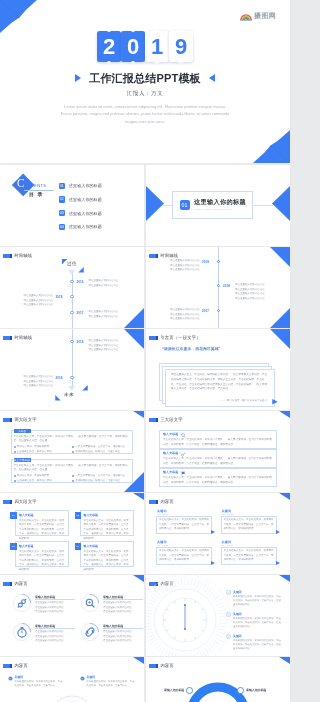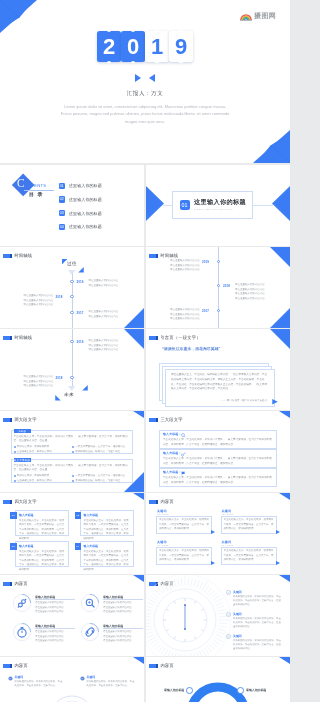--- a/index.html
+++ b/index.html
@@ -148,20 +148,21 @@
 
     <div class="year">
         <div class="yd on">2</div>
         <div class="yd on">0</div>
         <div class="yd off">1</div>
         <div class="yd off">9</div>
       </div>
 
     <div class="cv-title">
       <span class="tri-r"></span>
+      <span class="t">工作汇报总结PPT模板</span>
       <span class="tri-l"></span>
     </div>
     <div class="cv-sub">汇报人：万文</div>
     <div class="cv-para">Lorem ipsum dolor sit amet, consectetuer adipiscing elit. Maecenas porttitor congue massa. Fusce posuere, magna sed pulvinar ultricies, purus lectus malesuada libero, sit amet commodo magna eros quis urna.</div>
   </div>
 
   <div class="slide s L" id="s-contents">
     <div class="dia"></div>
     <div class="ct-c">C</div>
     <div class="ct-rest">ONTENTS</div>

